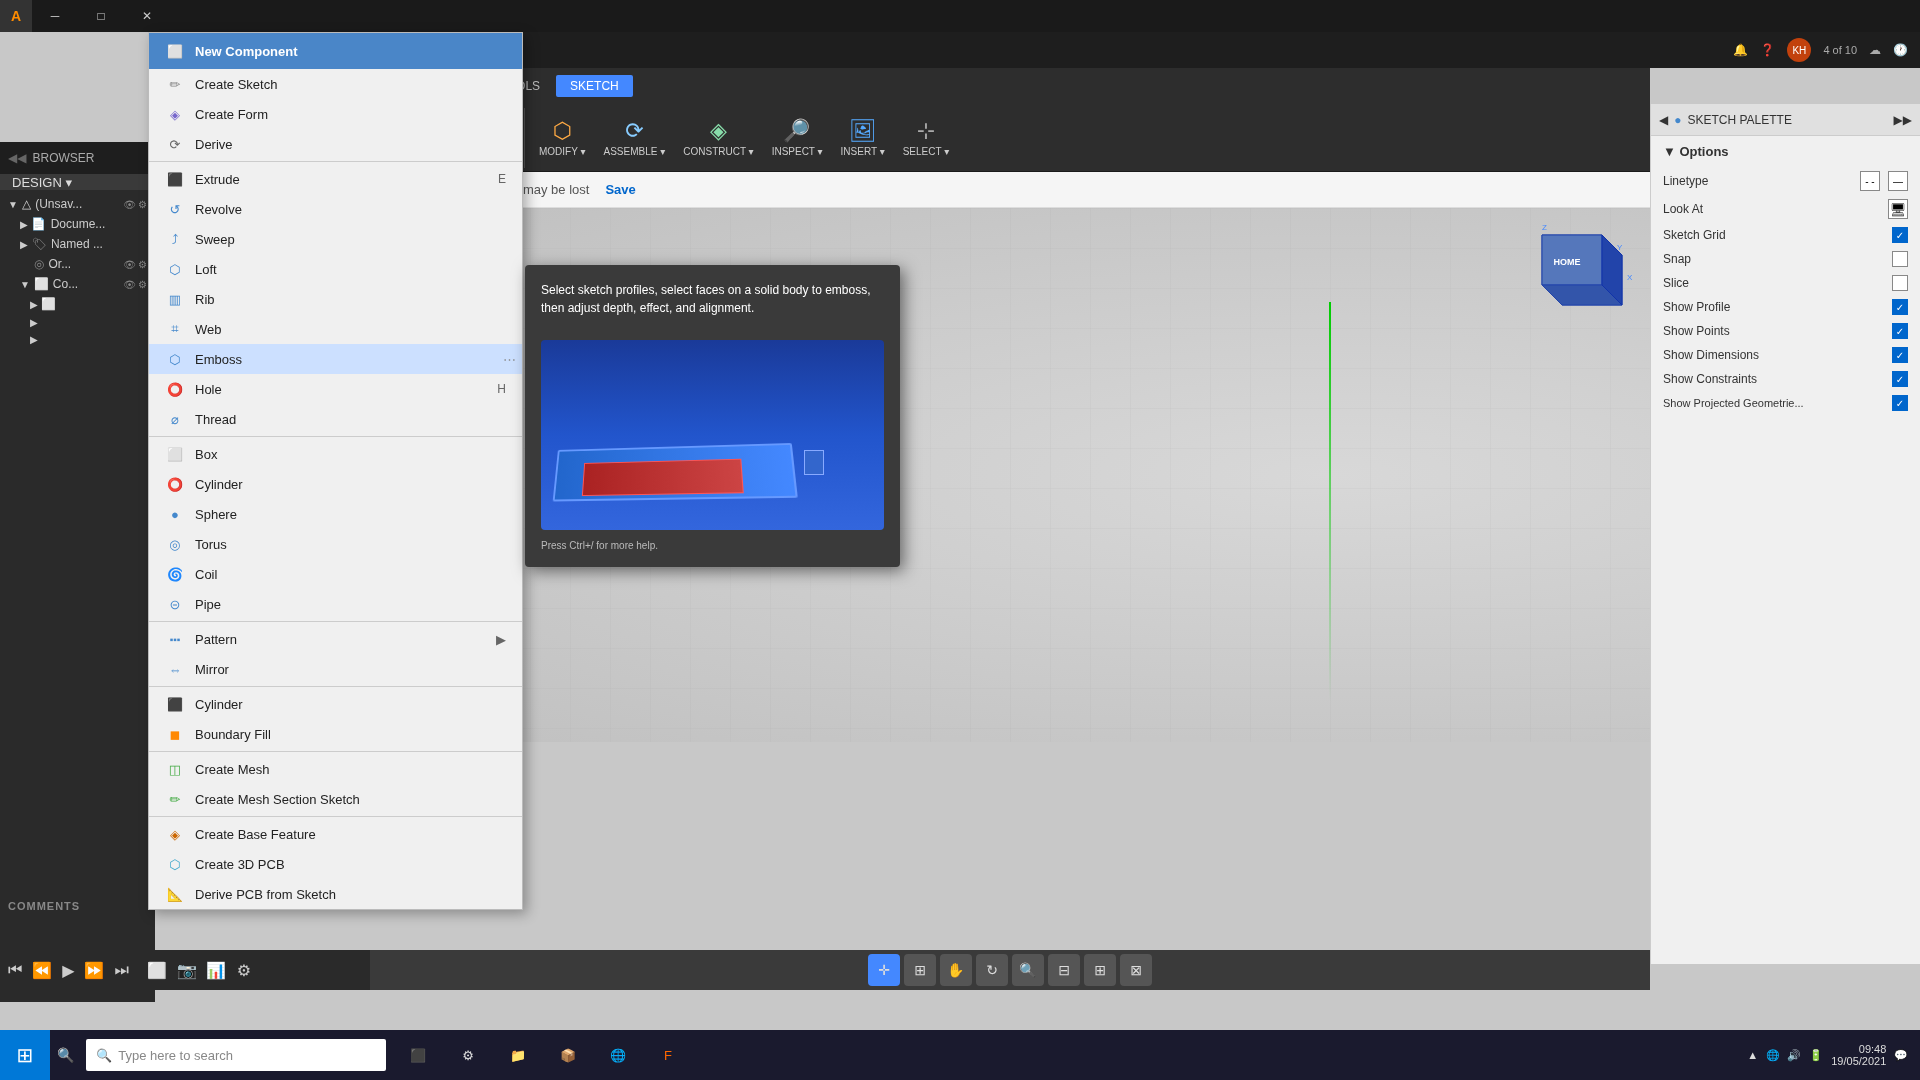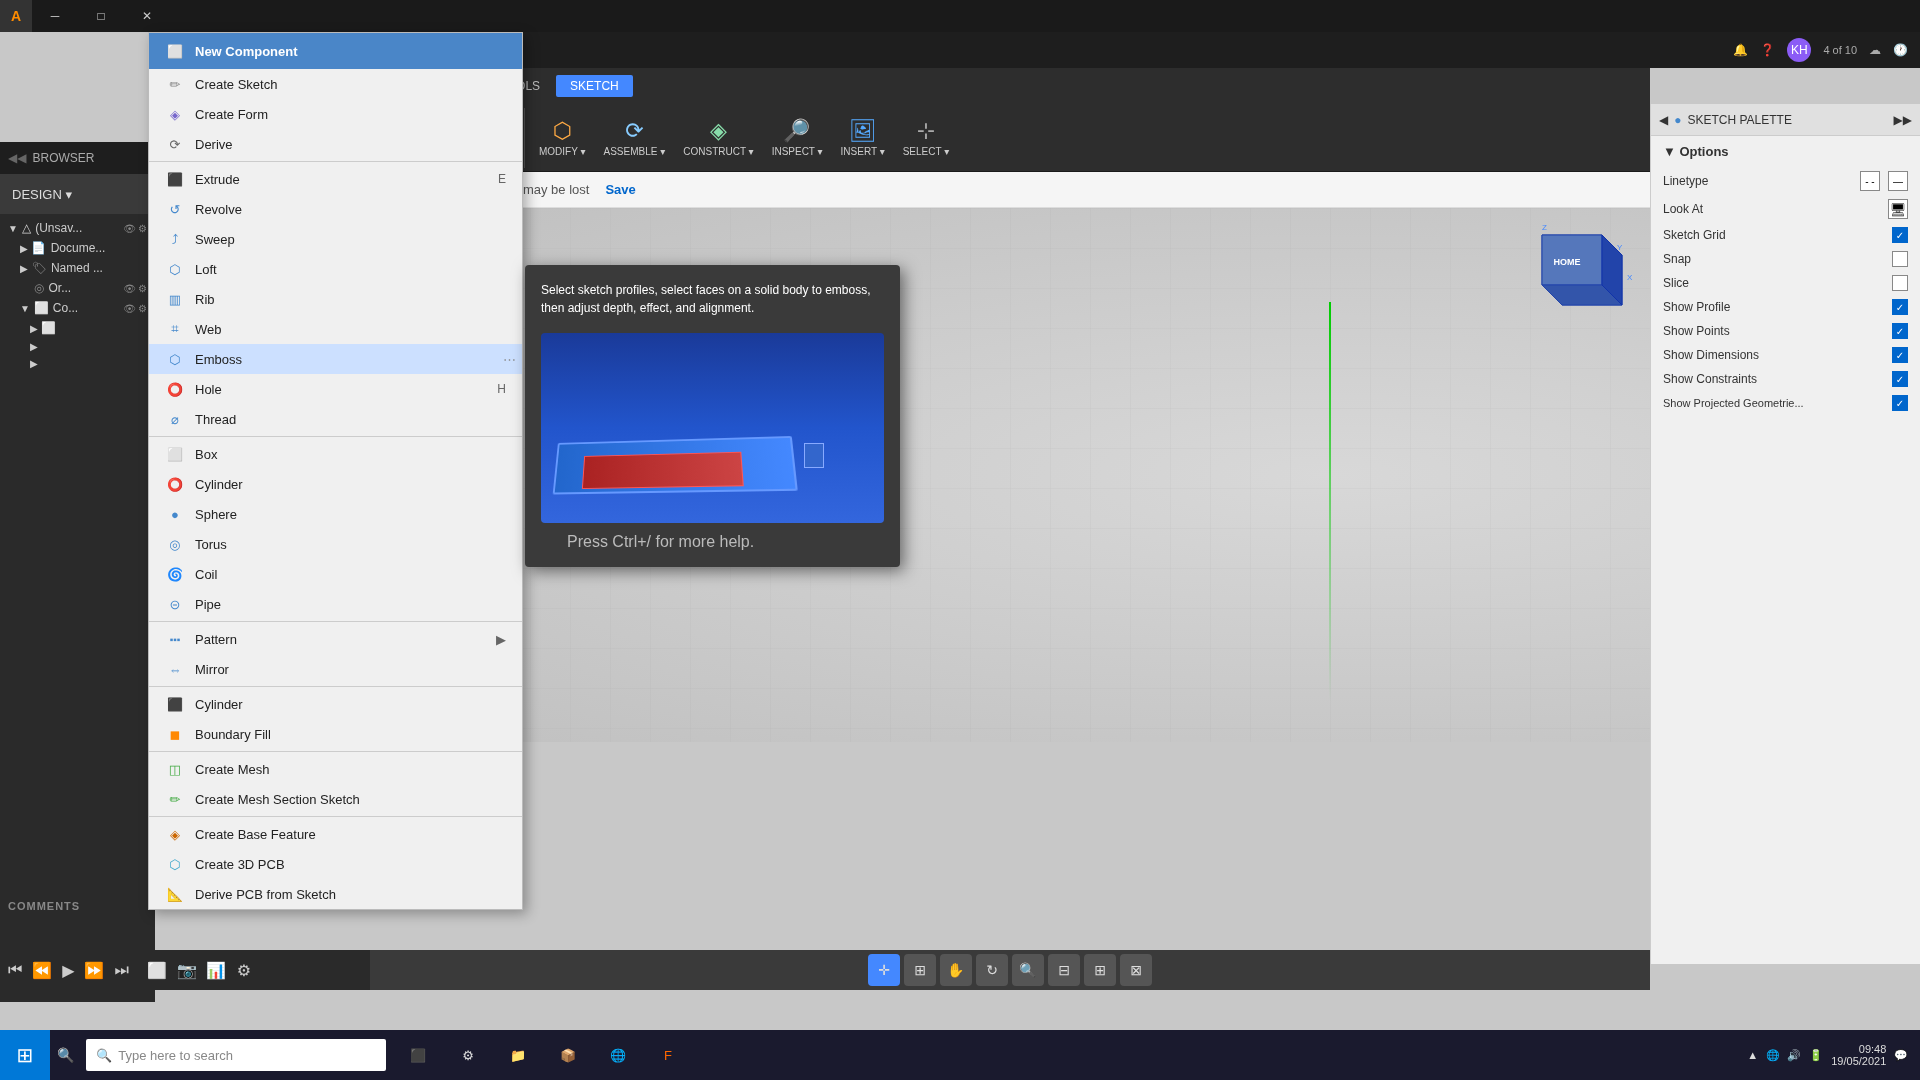--- a/index.html
+++ b/index.html
@@ -8,21 +8,21 @@
     
     #titlebar { position: absolute; top: 0; left: 0; width: 1920px; height: 32px; background: #1a1a1a; display: flex; align-items: center; }
     #titlebar .app-icon { width: 32px; height: 32px; background: #333; display: flex; align-items: center; justify-content: center; color: #ff8c00; font-size: 14px; font-weight: bold; }
     #titlebar .app-title { color: #ccc; font-size: 12px; margin-left: 8px; flex: 1; }
     #titlebar .win-controls { display: flex; }
     #titlebar .win-btn { width: 46px; height: 32px; display: flex; align-items: center; justify-content: center; color: #ccc; cursor: pointer; font-size: 12px; }
 
     
     #left-panel { position: absolute; top: 142px; left: 0; width: 155px; height: 860px; background: #2a2a2a; }
     #browser-header { height: 32px; background: #1e1e1e; display: flex; align-items: center; padding: 0 8px; color: #aaa; font-size: 12px; }
-    #design-btn { height: 40px; background: #3a3a3a; display: flex; align-items: center; padding: 0 12px; color: #ddd; font-size: 13px; cursor: pointer; }
+    #design-btn { height: 16px; background: #3a3a3a; display: flex; align-items: center; padding: 0 12px; color: #ddd; font-size: 13px; cursor: pointer; }
 
     
     #dropdown-menu { position: absolute; top: 0; left: 148px; width: 370px; background: #f0f0f0; border: 1px solid #bbb; box-shadow: 4px 4px 12px rgba(0,0,0,0.3); z-index: 100; }
     .menu-item { display: flex; align-items: center; padding: 5px 16px; cursor: pointer; color: #222; font-size: 13px; position: relative; }
     .menu-item .item-icon { width: 20px; height: 20px; margin-right: 10px; display: flex; align-items: center; justify-content: center; flex-shrink: 0; }
     .menu-item .item-shortcut { margin-left: auto; color: #666; font-size: 12px; }
     .menu-item .item-arrow { margin-left: auto; color: #666; }
     .menu-item .item-more { position: absolute; right: 6px; color: #888; }
     .menu-separator { height: 1px; background: #ccc; margin: 2px 0; }
     #unsaved-bar { height: 36px; background: #f5f5f5; display: flex; align-items: center; padding: 0 12px; gap: 8px; border-bottom: 1px solid #ddd; }
@@ -167,21 +167,21 @@
 <div id="tabs-area" style="position:absolute; top:32px; left:148px; right:0; height:36px; background:#1e1e1e; display:flex; align-items:center;">
   <div class="doc-tab">
     <span class="lock-icon">🔒</span>
     <span>Untitled*</span>
     <span class="close-icon">✕</span>
   </div>
   <div class="tab-add">+</div>
   <div style="margin-left:auto; display:flex; align-items:center; gap:12px; padding-right:12px; color:#aaa; font-size:12px;">
     <span>🔔</span>
     <span>❓</span>
-    <span style="background:#8b5cf6; color:white; width:24px; height:24px; border-radius:50%; display:flex; align-items:center; justify-content:center; font-size:12px;">KH</span>
+    <span style="background:#c2410c; color:white; width:24px; height:24px; border-radius:50%; display:flex; align-items:center; justify-content:center; font-size:10px;">KH</span>
     <span style="font-size:11px;">4 of 10</span>
     <span>☁</span>
     <span>🕐</span>
   </div>
 </div>
 
 <div id="toolbar-tabs" style="position:absolute; top:68px; left:148px; right:270px; height:36px; background:#2d2d2d; display:flex; align-items:center; padding:0 8px; gap:2px;">
   <div class="toolbar-tab">SOLID</div>
   <div class="toolbar-tab">SURFACE</div>
   <div class="toolbar-tab">MESH</div>
@@ -524,33 +524,33 @@
     <span>Create 3D PCB</span>
   </div>
 
   <div class="menu-item">
     <div class="item-icon" style="color:#44aacc;">📐</div>
     <span>Derive PCB from Sketch</span>
   </div>
 </div>
 
 <div id="tooltip-popup" style="position:absolute; top:265px; left:525px; width:375px; background:#3a3a3a; color:white; padding:16px; border-radius:4px; z-index:200; box-shadow:4px 4px 16px rgba(0,0,0,0.5);">
-  <div class="tooltip-desc" style="font-size:12px; line-height:1.5; margin-bottom:16px;">Select sketch profiles, select faces on a solid body to emboss, then adjust depth, effect, and alignment.</div>
+  <div class="tooltip-desc" style="font-size:12px; line-height:1.5; margin-bottom:23px;">Select sketch profiles, select faces on a solid body to emboss, then adjust depth, effect, and alignment.</div>
 
   <div style="width:100%; height:190px; background:linear-gradient(to bottom, #1a3a99 0%, #2255cc 50%, #3366dd 100%); border-radius:4px; position:relative; overflow:hidden; margin-bottom:10px;">
 
 
     <div style="position:absolute; bottom:30px; left:10px; width:240px; height:55px; background:linear-gradient(to right, #2266cc, #4488ff); transform:perspective(300px) rotateX(15deg) rotateY(-5deg); border:2px solid #6699ff; border-radius:2px;"></div>
 
     <div style="position:absolute; bottom:35px; left:40px; width:160px; height:35px; background:linear-gradient(to right, #aa2222, #cc4444); transform:perspective(300px) rotateX(15deg) rotateY(-5deg); border:1px solid #ff5555;"></div>
 
     <div style="position:absolute; bottom:55px; right:60px; width:20px; height:25px; background:#3366cc; border:1px solid #88aaff;"></div>
   </div>
 
-  <div class="tooltip-hint" style="font-size:16px; color:#bbb;margin-left:26px;">Press Ctrl+/ for more help.</div>
+  <div class="tooltip-hint" style="font-size:10px; color:#bbb;">Press Ctrl+/ for more help.</div>
 </div>
 
 <div id="sys-taskbar" style="position:absolute; bottom:0; left:0; width:1920px; height:50px; background:#1a1a2e; display:flex; align-items:center;">
   <div class="sys-start">⊞</div>
   <div style="width:32px; height:32px; display:flex; align-items:center; justify-content:center; color:#ddd; cursor:pointer; font-size:14px;">🔍</div>
   <div class="sys-search" style="flex:0 0 300px; height:32px; background:white; margin:0 4px; border-radius:2px; display:flex; align-items:center; padding:0 10px; gap:6px; cursor:pointer;">
     <span>🔍</span>
     <span style="font-size:13px; color:#888;">Type here to search</span>
   </div>
   <div class="sys-taskbar-icons" style="display:flex; align-items:center; flex:1; padding:0 8px; gap:10px;">

